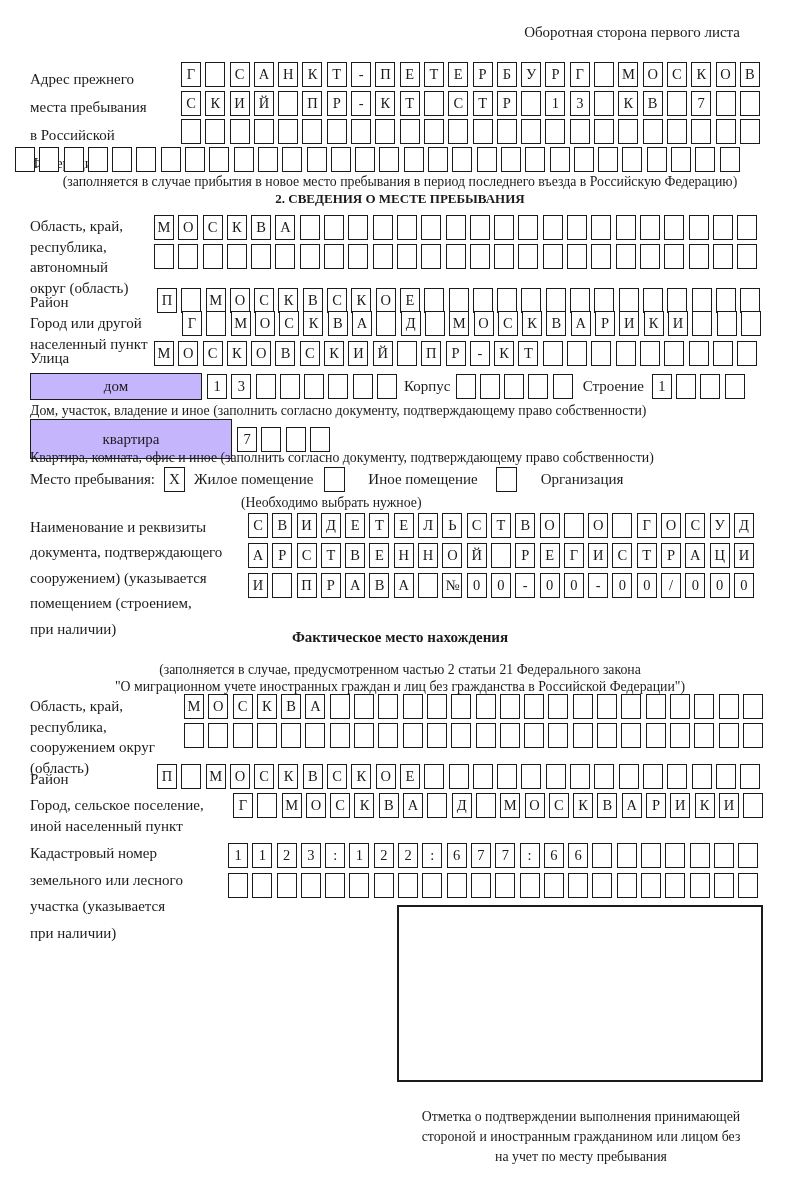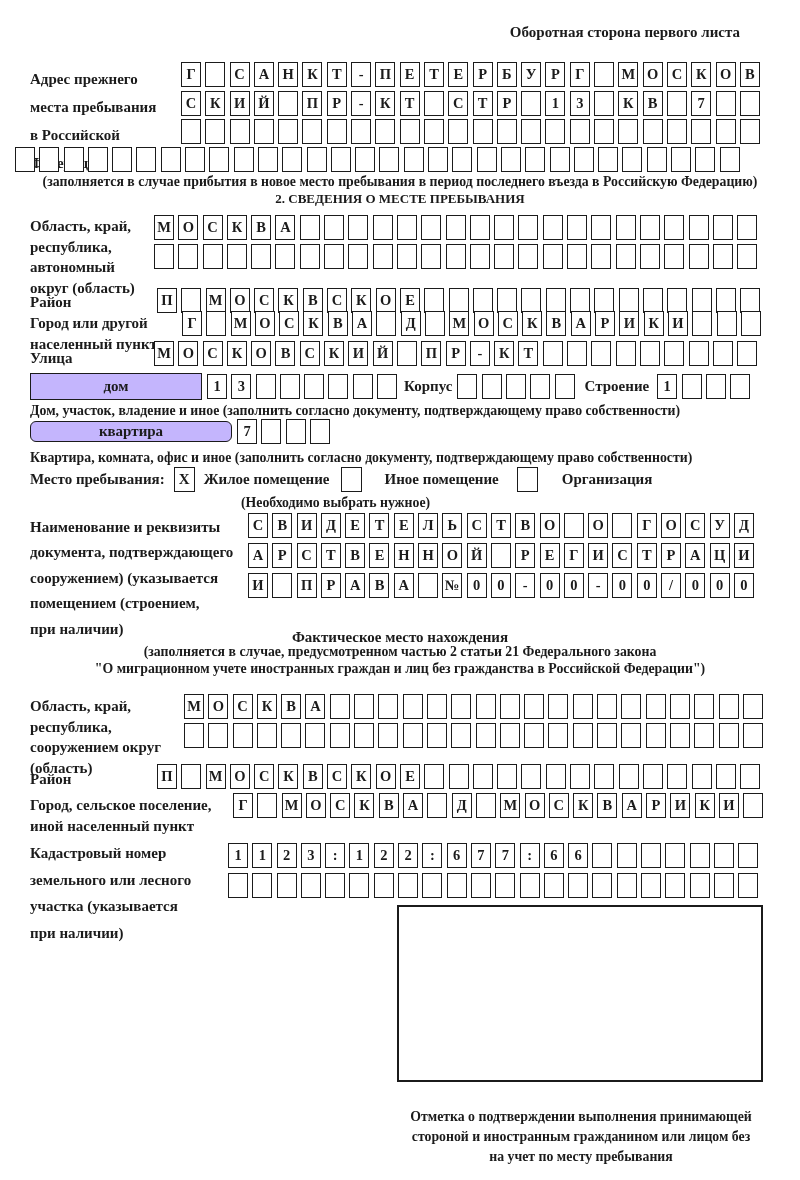--- a/index.html
+++ b/index.html
@@ -1,19 +1,19 @@
 <!DOCTYPE html>
 <html><head>
 <meta charset="utf-8">
 <style>
   * { margin:0; padding:0; box-sizing:border-box; }
   html,body { background:#fff; }
   body { width:800px; height:1180px; font-family:"Liberation Serif","DejaVu Serif",serif; color:#1b1b1b; }
   .sheet { position:relative; width:800px; height:1180px; background:#fff; overflow:hidden; }
-  .abs { position:absolute;font-weight:bold; }
+  .abs { position:absolute; }
   .lbl { font-size:15px; line-height:20.5px; white-space:nowrap; }
   .lbl.wide { line-height:28px; }
   .lbl.doc { line-height:25.4px; }
   .lbl.cad { line-height:26.5px; }
   .lbl.fa { line-height:20.5px; }
   .cellrow { display:flex; gap:4.3px; }
   .cell {
     width:20px; height:25px; flex:0 0 20px;
     border:1.6px solid #1b1b1b; background:#fff;
     display:flex; align-items:center; justify-content:center;
@@ -336,21 +336,21 @@
     <div class="cellrow" style="margin-left:8px;">
         <span class="cell">1</span>
         <span class="cell"></span>
         <span class="cell"></span>
         <span class="cell"></span>
       </div>
   </div>
   <div class="abs note" style="top:403px; left:30px;">Дом, участок, владение и иное (заполнить согласно документу, подтверждающему право собственности)</div>
 
   <div class="abs flexrow" style="top:419px; left:30px;">
-    <div class="labelbox" style="width:202px; height:21px;border-radius:6px;">квартира</div>
+    <div class="labelbox" style="width:202px; height:40px;">квартира</div>
     <div class="cellrow" style="margin-left:5px;">
         <span class="cell">7</span>
         <span class="cell"></span>
         <span class="cell"></span>
         <span class="cell"></span>
       </div>
   </div>
   <div class="abs note" style="top:450px; left:30px;">Квартира, комната, офис и иное (заполнить согласно документу, подтверждающему право собственности)</div>
 
   <div class="abs flexrow" style="top:467px; left:30px;">
@@ -435,21 +435,21 @@
       <span class="cell">-</span>
       <span class="cell">0</span>
       <span class="cell">0</span>
       <span class="cell">/</span>
       <span class="cell">0</span>
       <span class="cell">0</span>
       <span class="cell">0</span>
     </div>
 
   <div class="abs title center" style="top:629px; font-size:15px;">Фактическое место нахождения</div>
-  <div class="abs notelines center" style="top:644px;">
+  <div class="abs notelines center" style="top:662px;">
       <div>(заполняется в случае, предусмотренном частью 2 статьи 21 Федерального закона</div>
       <div>"О миграционном учете иностранных граждан и лиц без гражданства в Российской Федерации")</div>
     </div>
 
   <div class="abs lbl fa" style="top:696px; left:30px;">
       <div>Область, край,</div>
       <div>республика,</div>
       <div>сооружением округ</div>
       <div>(область)</div>
     </div>

